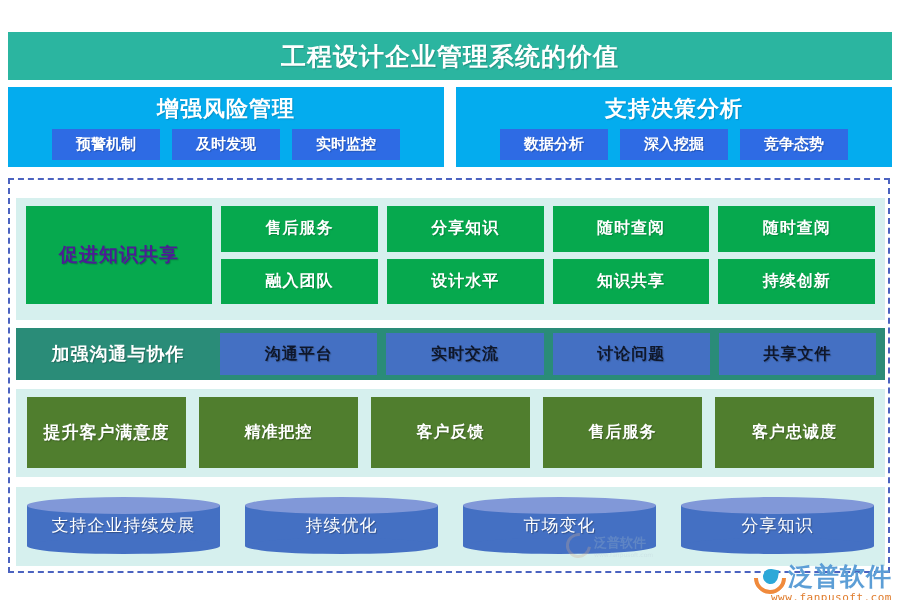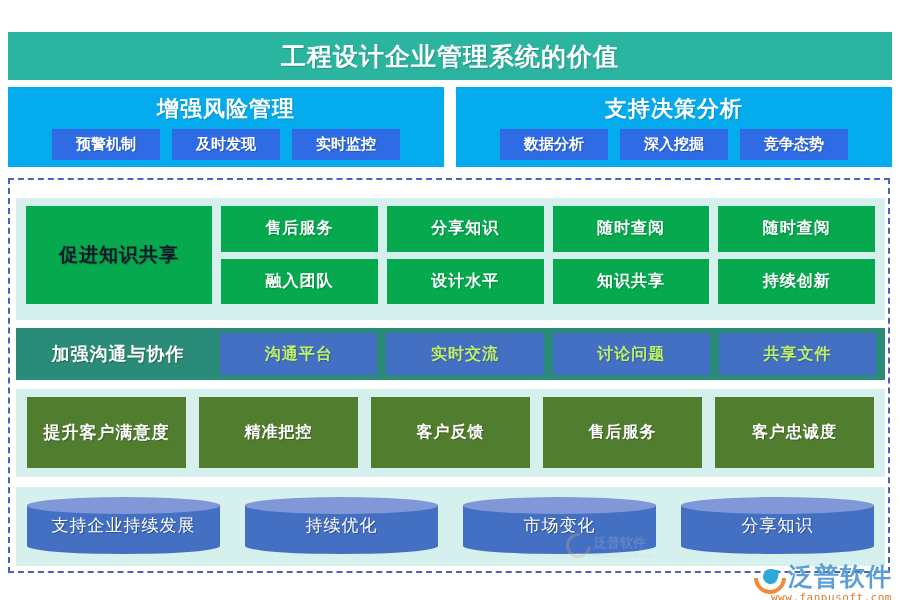--- a/index.html
+++ b/index.html
@@ -56,21 +56,21 @@
   
   .kn-panel{
     position:absolute;left:16px;top:190px;width:869px;height:122px;
     background:#D6F0EE;
   }
   .kn-inner{
     position:absolute;left:10px;top:8px;right:10px;bottom:16px;
     display:flex;gap:9px;
   }
   .kn-main{
-    width:186px;background:#06A94E;color:#0f172a;
+    width:186px;background:#06A94E;color:#4c1d95;
     display:flex;align-items:center;justify-content:center;
     font-size:19px;font-weight:bold;letter-spacing:1px;
     text-shadow:1px 1px 1px rgba(0,0,0,.2);
   }
   .kn-grid{
     flex:1;display:grid;grid-template-columns:repeat(4,1fr);
     grid-template-rows:1fr 1fr;gap:7px 9px;
   }
   .kn-cell{
     background:#06A94E;color:#fff;font-size:16px;font-weight:bold;
@@ -84,21 +84,21 @@
     background:#2A8C78;display:flex;align-items:center;gap:9px;
     padding:0 9px;box-sizing:border-box;
   }
   .comm-main{
     width:186px;color:#ffffff;font-size:18px;font-weight:bold;
     text-align:center;letter-spacing:1px;
     text-shadow:1px 1px 1px rgba(0,0,0,.25);
   }
   .comm-cells{flex:1;display:grid;grid-template-columns:repeat(4,1fr);gap:9px;height:42px;}
   .comm-cell{
-    background:#4470C3;color:#bef264;font-size:16px;font-weight:bold;
+    background:#4470C3;color:#0f172a;font-size:16px;font-weight:bold;
     display:flex;align-items:center;justify-content:center;
     letter-spacing:1px;text-shadow:1px 1px 1px rgba(0,0,0,.2);
   }
 
   
   .cust-panel{
     position:absolute;left:16px;top:381px;width:869px;height:88px;
     background:#D6F0EE;
   }
   .cust-inner{

